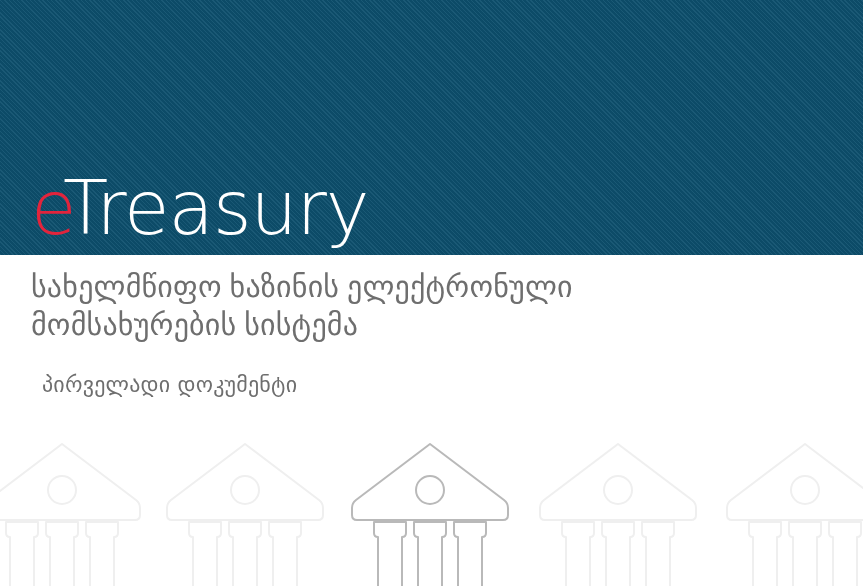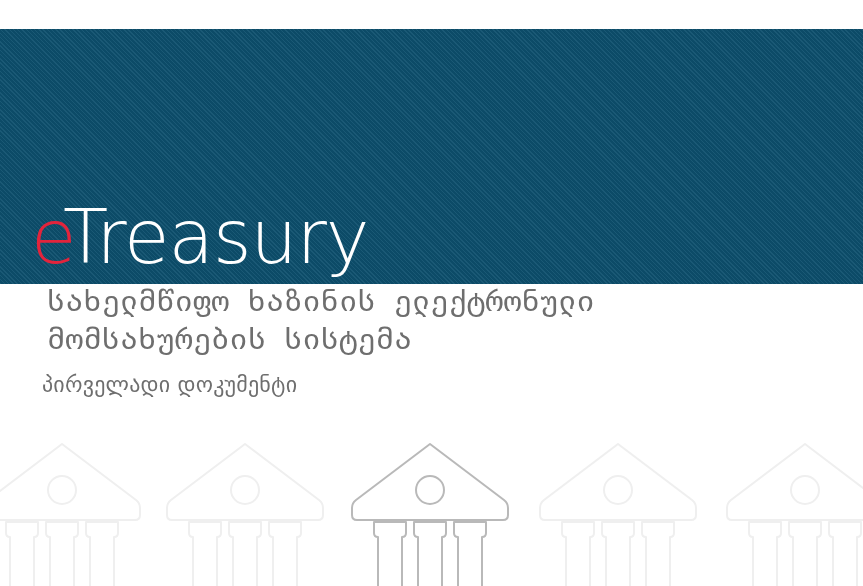--- a/index.html
+++ b/index.html
@@ -32,21 +32,20 @@
     background-color: #0d4f6d;
     background-image:
       repeating-linear-gradient(
         45deg,
         rgba(255,255,255,0.055) 0px,
         rgba(255,255,255,0.055) 1px,
         rgba(0,0,0,0.05) 1px,
         rgba(0,0,0,0.05) 3px
       );
     overflow: hidden;
-    margin-top: 29px;
   }
 
   .brand {
     position: absolute;
     left: 31px;
     bottom: 10px;
     font-family: "DejaVu Sans", "Liberation Sans", sans-serif;
     font-size: 74px;
     line-height: 1;
     font-weight: 300;
@@ -62,22 +61,22 @@
   }
 
   
   .textblock {
     position: absolute;
     left: 31px;
     top: 268px;
     width: 760px;
   }
   .doc-title {
-    margin: 16px;
-    font-family: Liberation Mono, monospace;
+    margin: 0;
+    font-family: Liberation Serif, serif;
     font-size: 30px;
     line-height: 1.28;
     font-weight: 400;
     color: #6e6e6e;
     letter-spacing: 0.2px;
     white-space: pre-line;
   }
   .doc-subtitle {
     margin: 11px;
     position: absolute;

